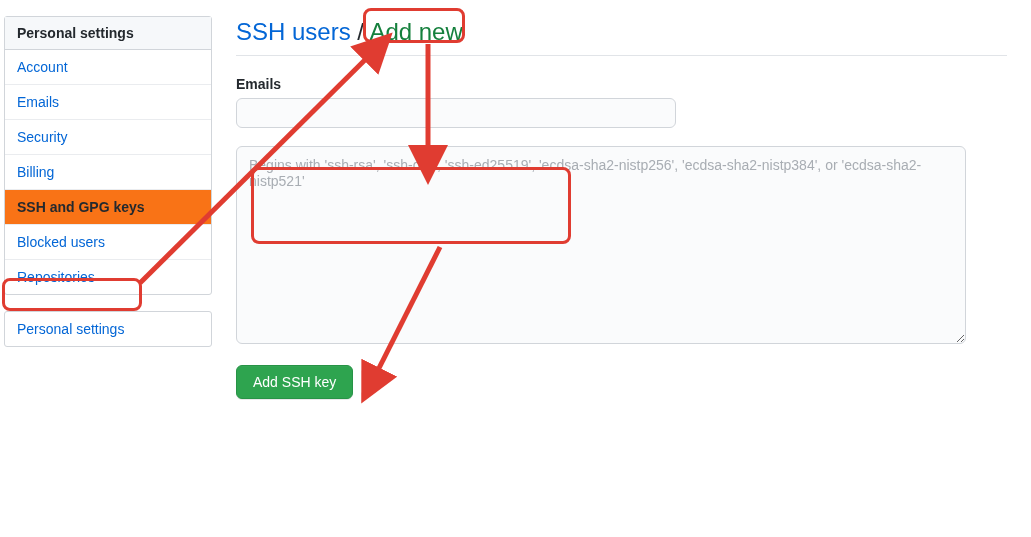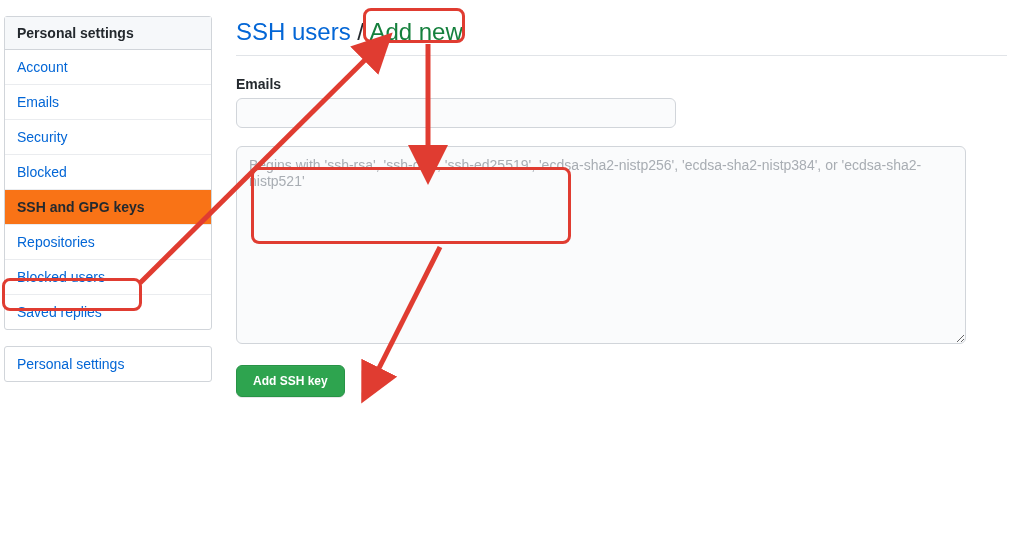--- a/index.html
+++ b/index.html
@@ -95,22 +95,22 @@
       border-radius: 6px;
       background: #fafbfc;
       color: #24292e;
       resize: vertical;
       font-family: inherit;
     }
     .textarea::placeholder { color: #a8adb3; }
     
     .btn-primary {
       padding: 8px 16px;
-      font-size: 12px;
-      font-weight: 700;
+      font-size: 14px;
+      font-weight: 400;
       color: #fff;
       background: #2ea44f;
       border: 1px solid #279346;
       border-radius: 6px;
       cursor: pointer;
       box-shadow: 0 1px 0 rgba(27,31,35,.1), inset 0 1px 0 hsla(0,0%,100%,.03);
     }
     
     .annot-rect {
       position: absolute;
@@ -123,25 +123,24 @@
 </head>
 <body>
 
 <div class="layout">
   <aside class="sidebar">
     <nav class="nav-group">
       <div class="nav-header">Personal settings</div>
       <a class="nav-item">Account</a>
       <a class="nav-item">Emails</a>
       <a class="nav-item">Security</a>
-      <a class="nav-item">Blocked</a>
+      <a class="nav-item">Billing</a>
       <a class="nav-item active">SSH and GPG keys</a>
+      <a class="nav-item">Blocked users</a>
       <a class="nav-item">Repositories</a>
-      <a class="nav-item">Blocked users</a>
-      <a class="nav-item">Saved replies</a>
     </nav>
     <nav class="nav-group second">
       <a class="nav-item">Personal settings</a>
     </nav>
   </aside>
 
   <main class="main">
     <div class="page-header">
       <h2>
         <span class="link-part">SSH users</span><span class="sep"> / </span><span class="current">Add new</span>

